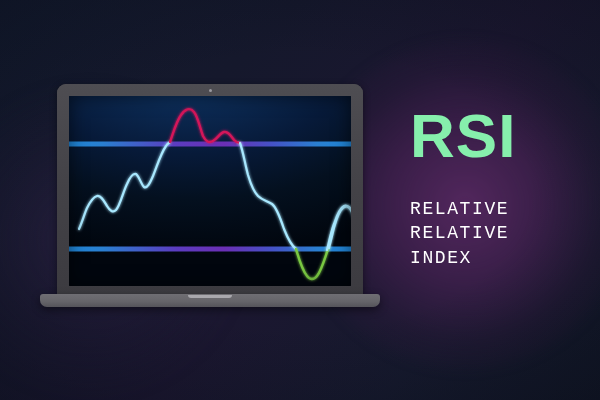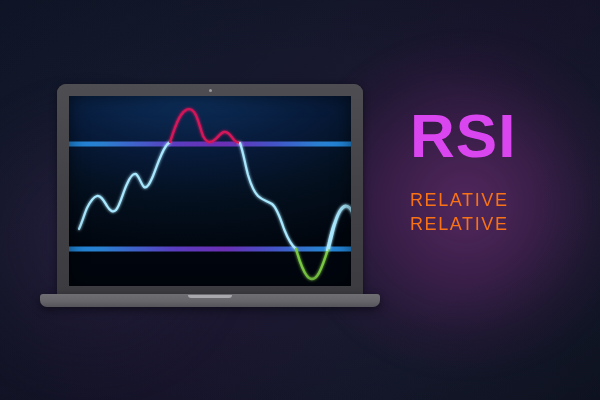--- a/index.html
+++ b/index.html
@@ -148,31 +148,31 @@
     left: 410px;
     top: 106px;
     width: 180px;
   }
   .title {
     margin: 0;
     font-size: 62px;
     line-height: 0.96;
     font-weight: 700;
     letter-spacing: 1px;
-    color: #d946ef;
+    color: #86efac;
     font-family: "Liberation Sans", sans-serif;
   }
   .subtitle {
-    margin: 22px 0 0 0;
+    margin: 31px 0 0 0;
     font-size: 18px;
     line-height: 1.38;
     letter-spacing: 1.6px;
-    color: #f97316;
+    color: #ffffff;
     font-weight: 400;
-    font-family: Liberation Sans, sans-serif;
+    font-family: Liberation Mono, monospace;
   }
   .subtitle span { display: block; }
 </style>
 </head>
 <body>
 
 <div class="stage">
 
   <div class="bg-base"></div>
   <div class="bg-glow-left"></div>
@@ -257,16 +257,17 @@
     <div class="laptop-base">
       <div class="trackpad-notch"></div>
     </div>
   </div>
 
   <div class="textblock">
     <h1 class="title">RSI</h1>
     <p class="subtitle">
       <span>RELATIVE</span>
       <span>RELATIVE</span>
+      <span>INDEX</span>
     </p>
   </div>
 
 </div>
 
 </body></html>

